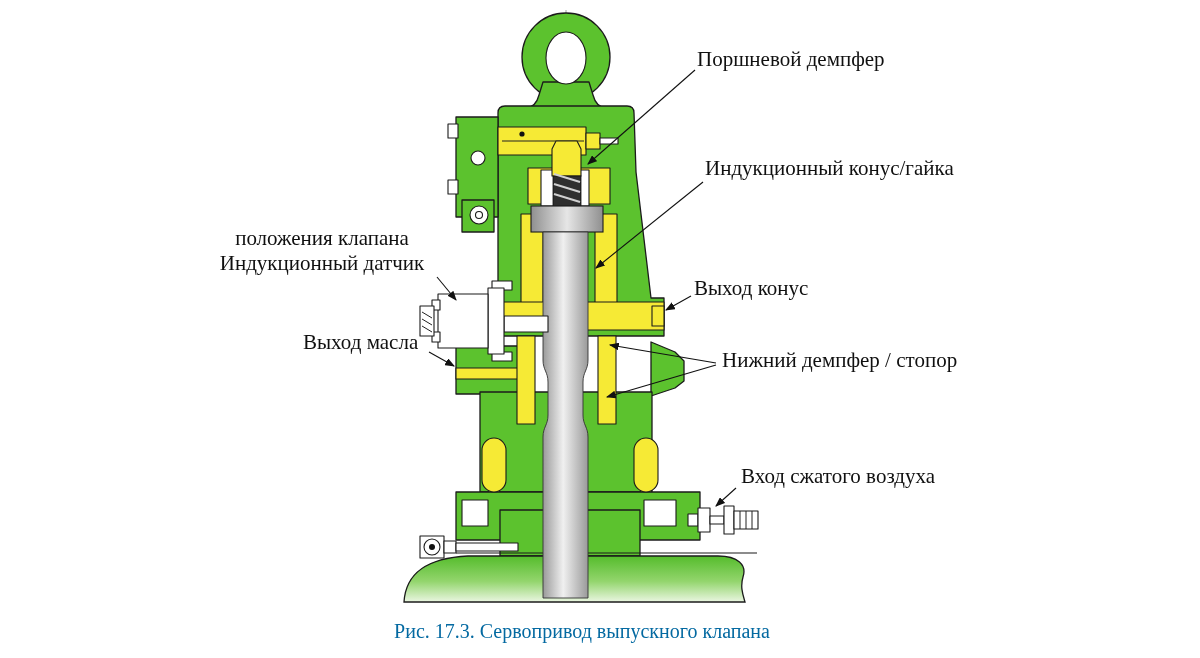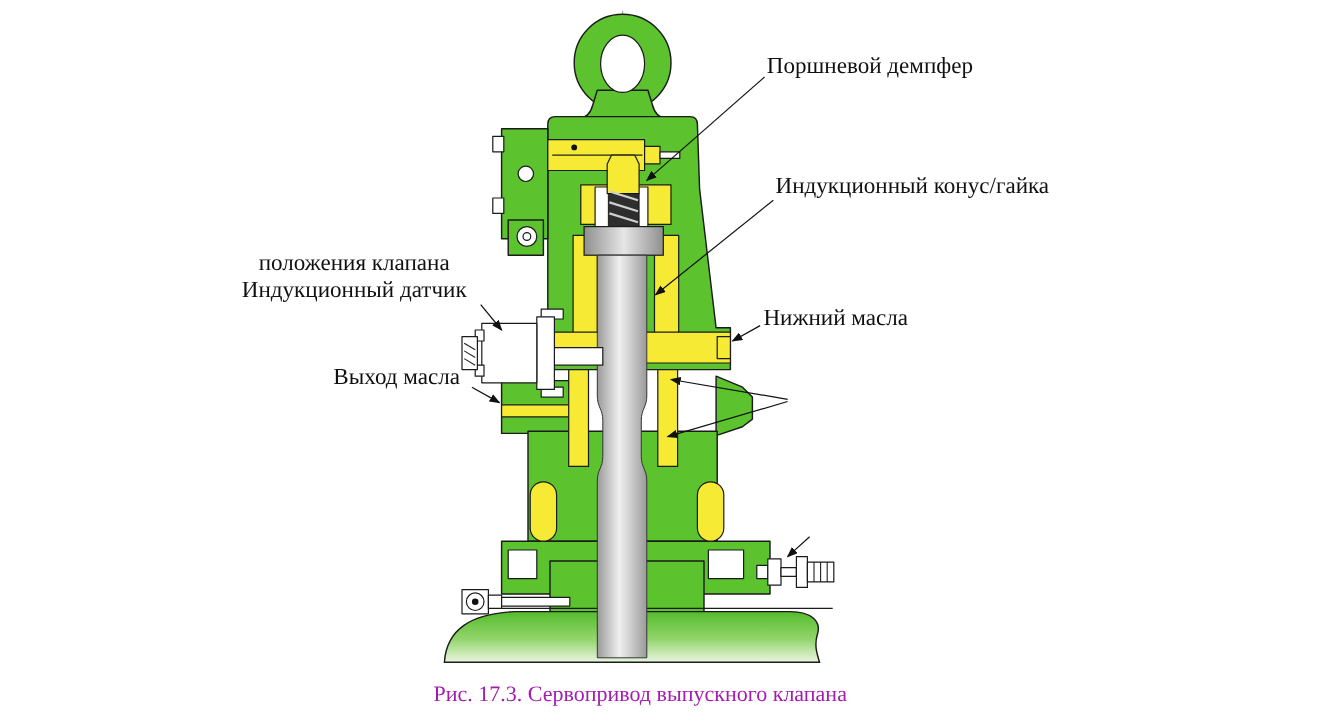--- a/index.html
+++ b/index.html
@@ -15,21 +15,21 @@
     font-family:"Liberation Serif","DejaVu Serif",serif;
   }
   .stage svg{position:absolute;left:0;top:0;}
   .lbl{
     position:absolute;color:#101010;font-size:21px;line-height:25px;
     white-space:nowrap;
   }
   .lbl.two{white-space:normal;text-align:center;width:300px;}
   .caption{
     position:absolute;left:0;top:620px;width:1164px;text-align:center;
-    color:#a21caf;font-size:20px;
+    color:#0369a1;font-size:20px;
   }
   
   .green{fill:var(--body-green);stroke:var(--outline-black);stroke-width:1.3px;stroke-linejoin:round;}
   .yellow{fill:var(--oil-yellow);stroke:var(--outline-black);stroke-width:1.1px;stroke-linejoin:round;}
   .white{fill:#ffffff;stroke:var(--outline-black);stroke-width:1.1px;stroke-linejoin:round;}
   .dark{fill:#2e2e2e;stroke:#111;stroke-width:0.8px;}
   .leader{stroke:#111;stroke-width:1.1px;fill:none;}
   .thinline{stroke:#222;stroke-width:1px;}
 </style>
 </head>
@@ -157,18 +157,20 @@
 
   <div class="lbl" style="left:705px;top:156px">Индукционный конус/гайка</div>
 
   <div class="lbl two" style="left:172px;top:226px">
     <div>положения клапана</div>
     <div>Индукционный датчик</div>
   </div>
 
   <div class="lbl" style="left:303px;top:330px">Выход масла</div>
 
-  <div class="lbl" style="left:694px;top:276px">Нижний масла</div>
+  <div class="lbl" style="left:694px;top:276px">Выход конус</div>
 
+  <div class="lbl" style="left:722px;top:348px">Нижний демпфер / стопор</div>
 
+  <div class="lbl" style="left:741px;top:464px">Вход сжатого воздуха</div>
 
   <div class="caption">Рис. 17.3. Сервопривод выпускного клапана</div>
 </div>
 
 </body></html>

